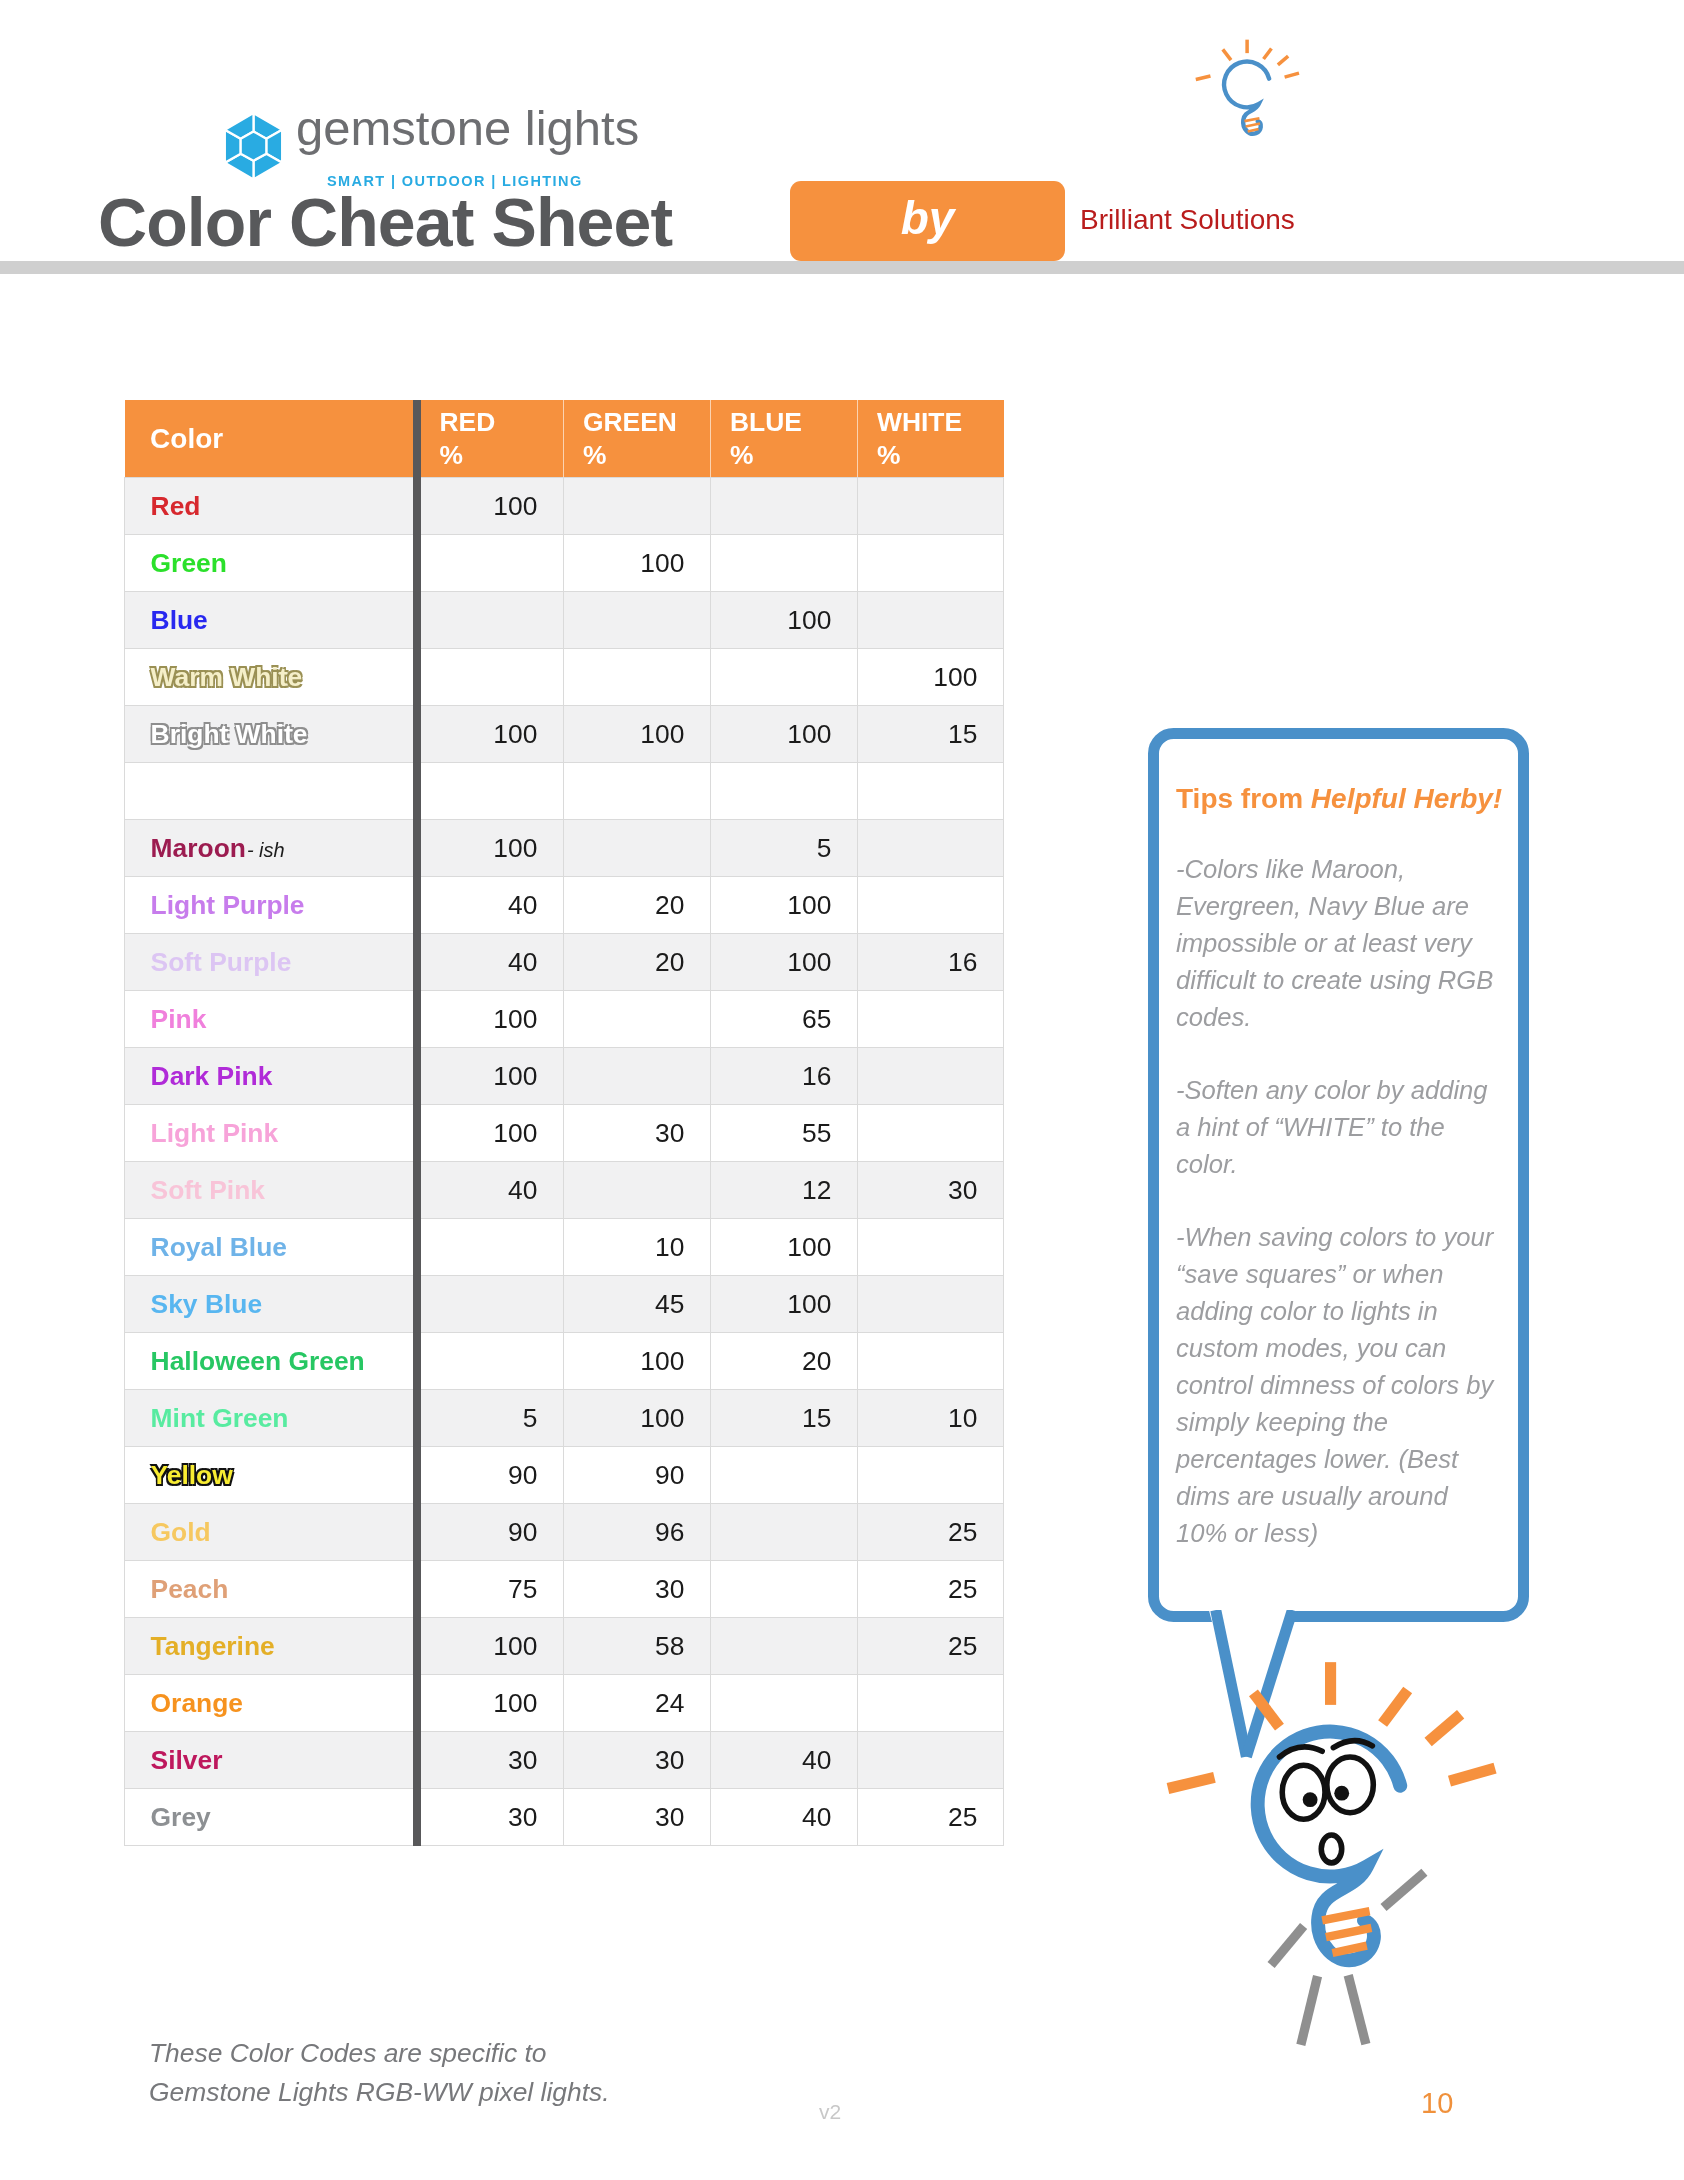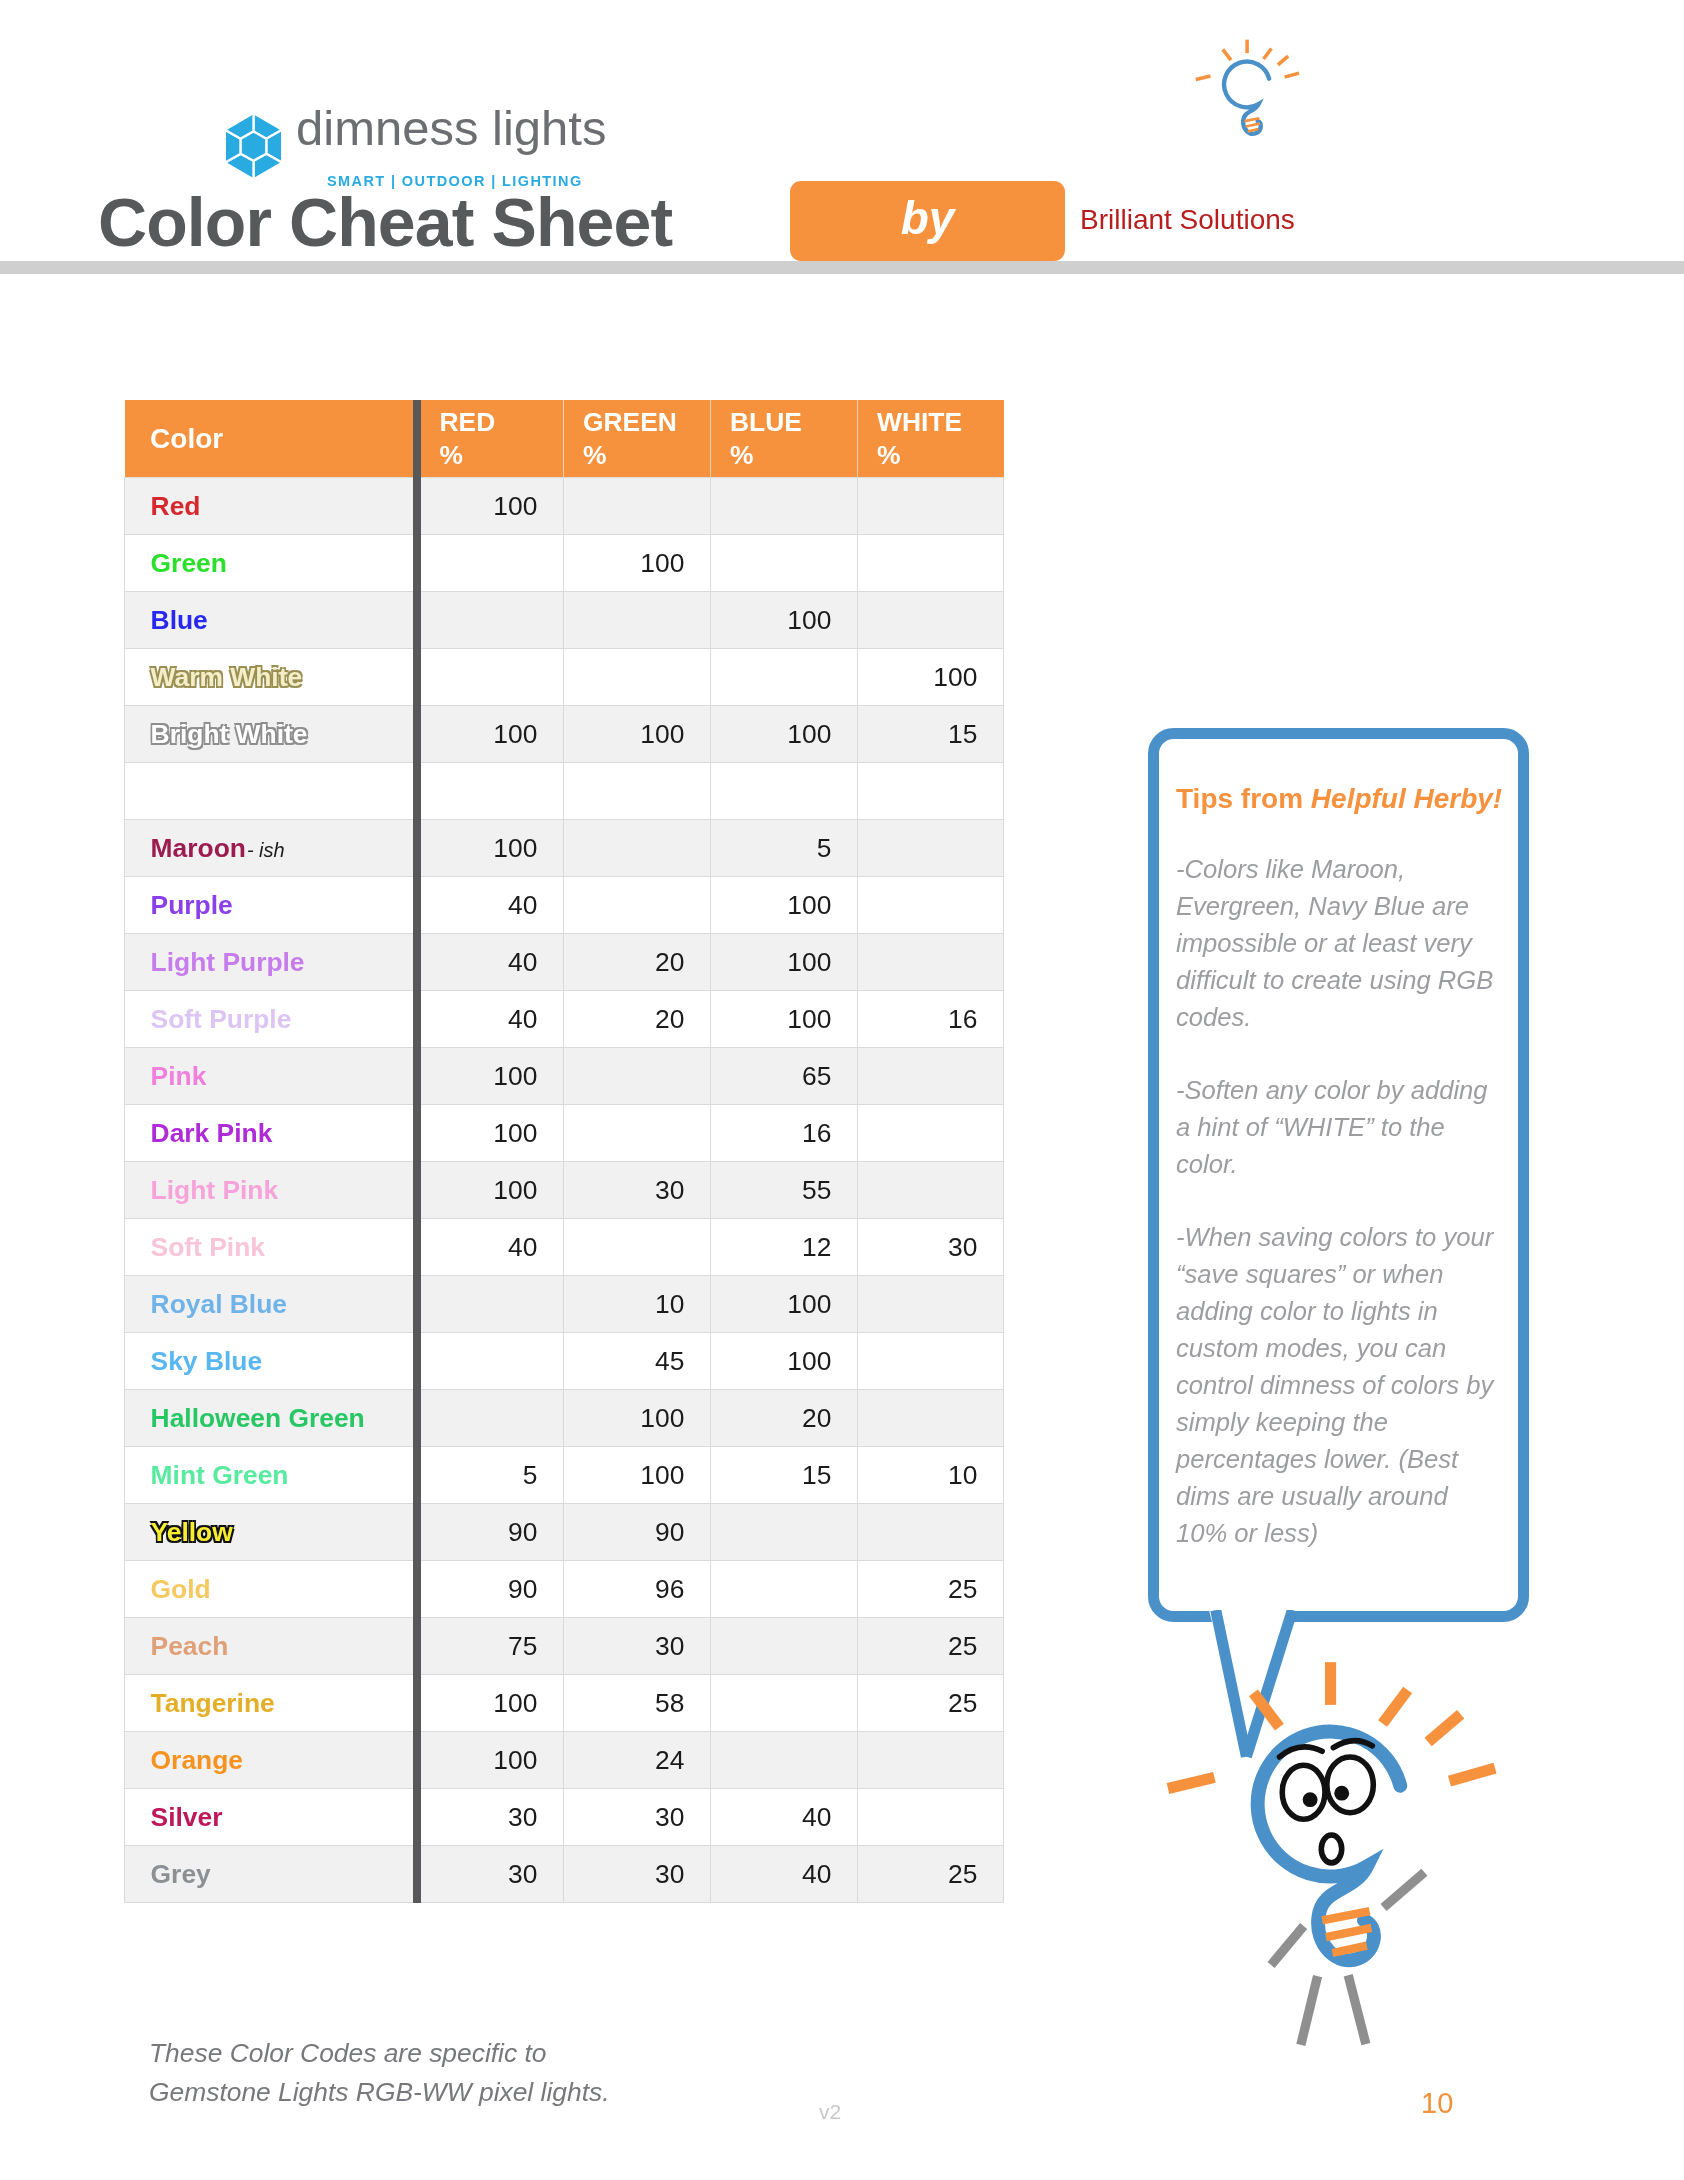--- a/index.html
+++ b/index.html
@@ -58,21 +58,21 @@
       <polygon points="67.9,59 35,78 35,56.5 49.7,48.5"></polygon>
       <polygon points="35,78 2.1,59 20.3,48.5 35,56.5"></polygon>
       <polygon points="2.1,59 2.1,21 20.3,31.5 20.3,48.5"></polygon>
       <polygon points="2.1,21 35,2 35,23 20.3,31.5"></polygon>
       <polygon points="35,23 49.7,31.5 49.7,48.5 35,56.5 20.3,48.5 20.3,31.5"></polygon>
     </g>
   </svg>
 </div>
 
 <div class="abs" id="logo-text">
-  <div id="logo-wordmark">dimness lights</div>
+  <div id="logo-wordmark">gemstone lights</div>
   <div id="logo-tagline">SMART | OUTDOOR | LIGHTING</div>
 </div>
 
 <div class="abs" id="page-title">Color Cheat Sheet</div>
 
 <div class="abs" id="by-box">
   <span>by</span>
 </div>
 
 <div class="abs" id="brand-bulb">
@@ -179,27 +179,20 @@
         <td class="val-cell"></td>
       </tr>
       <tr>
         <td class="name-cell"><span style="color: rgb(156, 28, 80);">Maroon</span><span class="suffix">- ish</span></td>
         <td class="val-cell">100</td>
         <td class="val-cell"></td>
         <td class="val-cell">5</td>
         <td class="val-cell"></td>
       </tr>
       <tr>
-        <td class="name-cell"><span style="color: rgb(139, 65, 233);">Purple</span></td>
-        <td class="val-cell">40</td>
-        <td class="val-cell"></td>
-        <td class="val-cell">100</td>
-        <td class="val-cell"></td>
-      </tr>
-      <tr>
         <td class="name-cell"><span style="color: rgb(199, 124, 236);">Light Purple</span></td>
         <td class="val-cell">40</td>
         <td class="val-cell">20</td>
         <td class="val-cell">100</td>
         <td class="val-cell"></td>
       </tr>
       <tr>
         <td class="name-cell"><span style="color: rgb(220, 197, 243);">Soft Purple</span></td>
         <td class="val-cell">40</td>
         <td class="val-cell">20</td>

